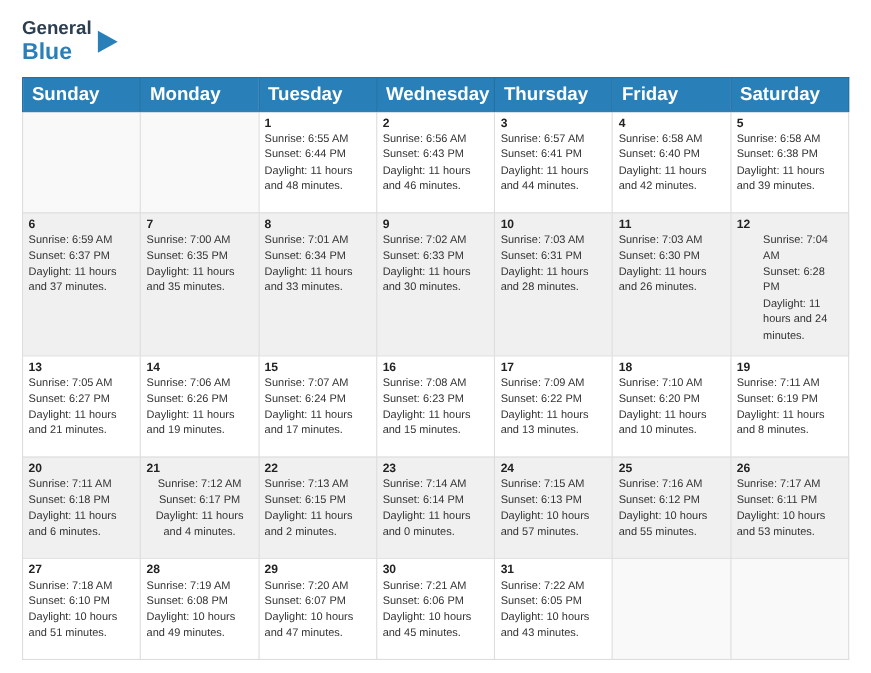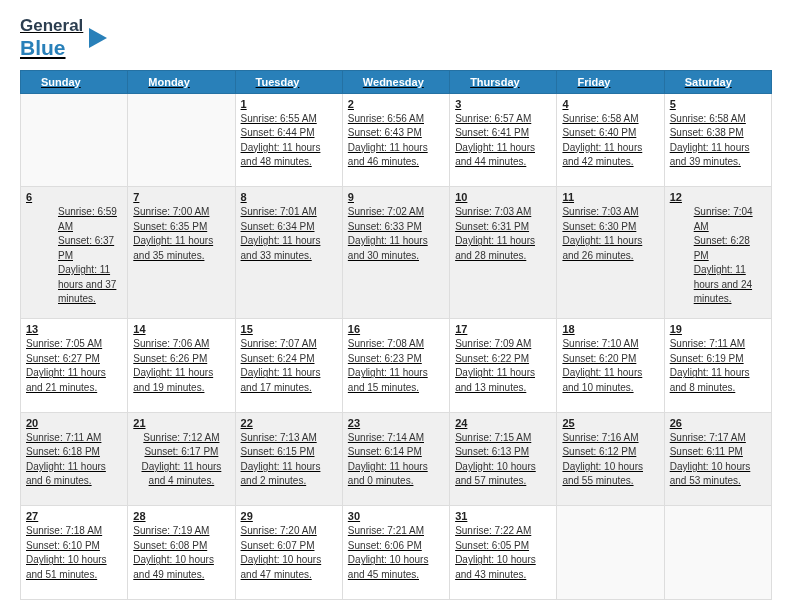--- a/index.html
+++ b/index.html
@@ -9,21 +9,20 @@
       width: 792px;
       height: 612px;
       overflow: hidden;
     }
     .page {
       width: 792px;
       height: 612px;
       padding: 16px 20px 12px 20px;
       display: flex;
       flex-direction: column;
-      text-decoration: underline;
     }
     .header {
       display: flex;
       justify-content: space-between;
       align-items: flex-start;
       margin-bottom: 10px;
     }
     .logo {
       display: flex;
       flex-direction: column;
@@ -45,23 +44,23 @@
     .calendar {
       flex: 1;
       border: 1px solid #ccc;
       border-collapse: collapse;
       width: 100%;
       table-layout: fixed;
     }
     .calendar th {
       background: #2980b9;
       color: #fff;
-      font-size: 11px;
+      font-size: 17px;
       font-weight: bold;
-      padding: 5px 20px;
+      padding: 5px 8px;
       text-align: left;
       border: 1px solid #2471a3;
     }
     .calendar td {
       vertical-align: top;
       border: 1px solid #ddd;
       padding: 4px 5px;
       font-size: 9px;
       color: #333;
       background: #fff;
@@ -154,21 +153,21 @@
           <td>
             <span class="day-num">5</span>
             <div class="day-info" style="white-space: pre-line;">Sunrise: 6:58 AM
 Sunset: 6:38 PM
 Daylight: 11 hours and 39 minutes.</div>
           </td>
         </tr>
         <tr class="row-shaded">
           <td>
             <span class="day-num">6</span>
-            <div class="day-info" style="white-space: pre-line; margin-left: 32px;">Sunrise: 6:59 AM
+            <div class="day-info" style="white-space: pre-line;">Sunrise: 6:59 AM
 Sunset: 6:37 PM
 Daylight: 11 hours and 37 minutes.</div>
           </td>
           <td>
             <span class="day-num">7</span>
             <div class="day-info" style="white-space: pre-line;">Sunrise: 7:00 AM
 Sunset: 6:35 PM
 Daylight: 11 hours and 35 minutes.</div>
           </td>
           <td>

